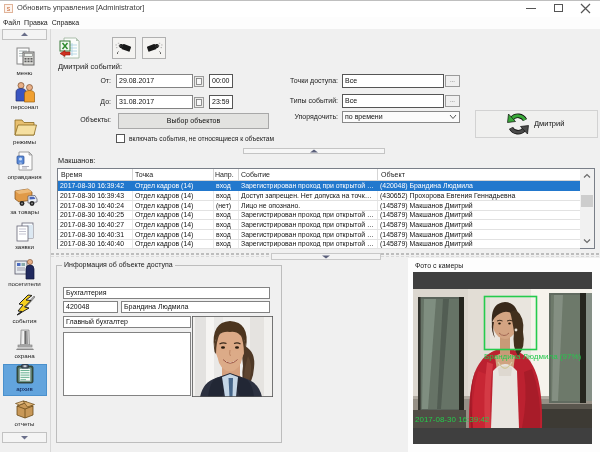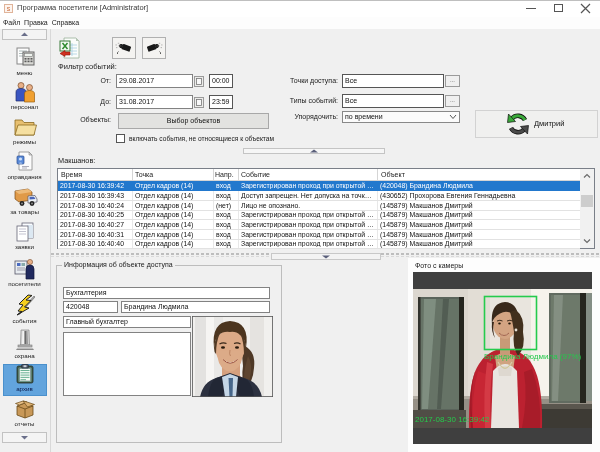--- a/index.html
+++ b/index.html
@@ -21,21 +21,21 @@
 
 <div class="abs" style="left:0;top:0;width:600px;height:452px;border:1px solid #8e8e8e;border-top:none;"></div>
 
 <div class="abs" style="left:0;top:0;width:600px;height:17px;background:#ffffff;border-top:1px solid #bfbfbf;"></div>
 <div class="abs" style="left:4px;top:4px;width:9px;height:9px;">
   <svg width="9" height="9">
       <rect x="0.5" y="0.5" width="8" height="8" fill="#fdf4ee" stroke="#e0b49a"></rect>
       <text x="4.5" y="7" font-size="7" fill="#c96a3a" text-anchor="middle" font-family="Liberation Sans">s</text>
     </svg>
 </div>
-<div class="abs" style="left:17px;top:3px;font-size:7.5px;color:#3a3a3a;white-space:nowrap;">Программа посетители [Administrator]</div>
+<div class="abs" style="left:17px;top:3px;font-size:7.5px;color:#3a3a3a;white-space:nowrap;">Обновить управления [Administrator]</div>
 
 <div class="abs" style="left:526px;top:8px;width:10px;height:1px;background:#555;"></div>
 <div class="abs" style="left:554px;top:4px;width:9px;height:8px;border:1px solid #555;"></div>
 <svg class="abs" style="left:580px;top:3px;" width="11" height="11">
     <path d="M1,1 L10,10 M10,1 L1,10" stroke="#555" stroke-width="1.2"></path>
   </svg>
 
 <div class="abs" style="left:0;top:17px;width:600px;height:12px;background:#fdfdfd;"></div>
 <div class="abs t7" style="left:3px;top:19px;color:#222;">Файл&nbsp;&nbsp;Правка&nbsp;&nbsp;Справка</div>
 
@@ -216,21 +216,21 @@
   <path d="M16.5,13.5 Q18,14.5 17.5,16" fill="none" stroke="#333" stroke-width="0.8"></path>
   <g fill="#aaa">
         <rect x="18.1" y="6.5" width="1.4" height="0.9"></rect>
         <rect x="15.8" y="4.8" width="1.4" height="0.9"></rect>
         <rect x="17.6" y="9.2" width="1.4" height="0.9"></rect>
       </g>
 </svg>
 </div>
 
 <div id="filter">
-<div class="abs" style="left:58px;top:62px;font-size:7.5px;color:#1a1a1a;white-space:nowrap;">Фильтр событий:</div>
+<div class="abs" style="left:58px;top:62px;font-size:7.5px;color:#1a1a1a;white-space:nowrap;">Дмитрий событий:</div>
 
 <div class="abs t7" style="left:86px;top:77px;width:25px;text-align:right;">От:</div>
 <div class="field" style="left:116px;top:74px;width:77px;height:14px;line-height:12px;">29.08.2017</div>
 <div class="abs" style="left:194px;top:76px;width:10px;height:11px;background:#ececea;border:1px solid #9a9a9a;">
   <svg width="8" height="9">
         <rect x="1.5" y="1.5" width="5" height="6" fill="#f8f8f8" stroke="#777" stroke-width="0.8"></rect>
       </svg>
 </div>
 <div class="field" style="left:209px;top:74px;width:24px;height:14px;line-height:12px;border-color:#555;">00:00</div>
 

